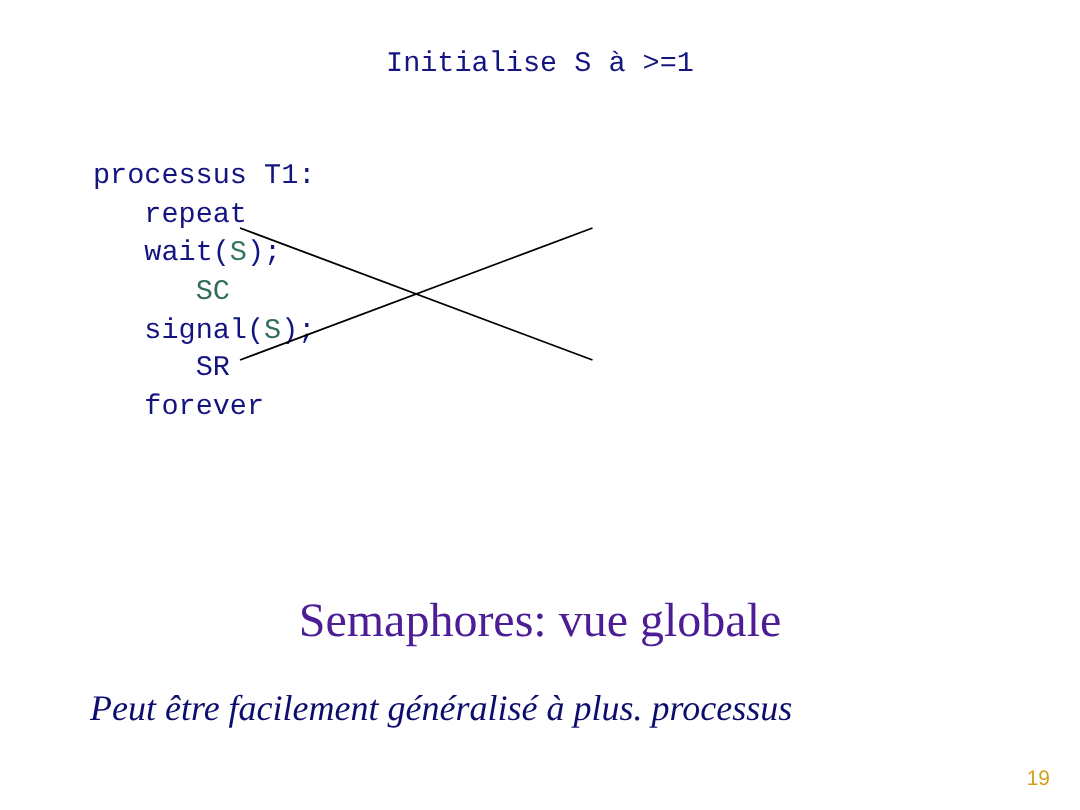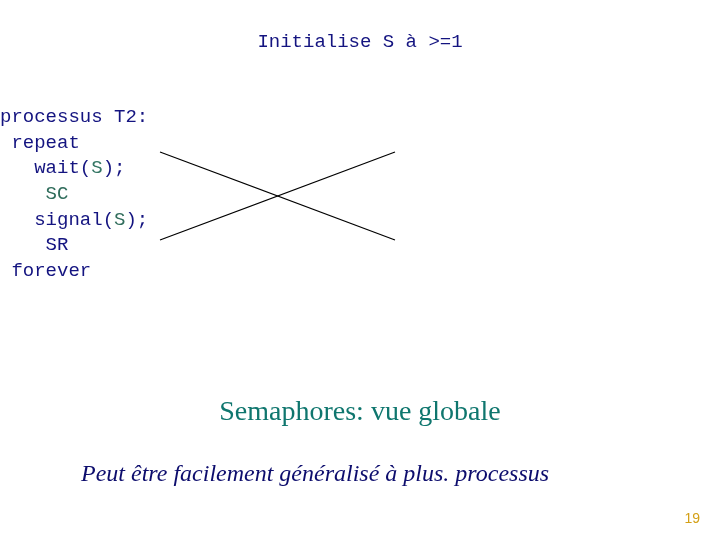--- a/index.html
+++ b/index.html
@@ -19,44 +19,44 @@
   }
   .col{white-space:pre;}
   .c1{margin-left:62px;width:300px;}
   .c2{margin-left:0px;}
   .g1{color:#347664;}
   .g2{color:#2f6c5b;}
   .g3{color:#326e5d;}
   .svgwrap{position:absolute;left:0;top:0;pointer-events:none;}
   .caption{
     position:absolute;left:0;right:0;top:395px;text-align:center;
-    font-family:"Times New Roman",serif;font-size:28px;color:#0f766e;
+    font-family:"Times New Roman",serif;font-size:32px;color:#4c1d95;
   }
   .note{
     position:absolute;left:60px;top:460px;
-    font-family:"Times New Roman",serif;font-style:italic;font-size:24px;color:#0d0d6d;margin-left:21px;
+    font-family:"Times New Roman",serif;font-style:italic;font-size:24px;color:#0d0d6d;
   }
   .pg{
     position:absolute;right:20px;bottom:14px;
     font-family:Arial,sans-serif;font-size:14px;color:#d4a017;
   }
 </style>
 </head>
 <body>
 
 <div class="init mono">Initialise S à &gt;=1</div>
 
 <div class="cols">
-  <div class="col c2 mono"><span>processus T2:</span>
- <span>repeat</span>
+  <div class="col c1 mono"><span>processus T1:</span>
+   <span>repeat</span>
    <span>wait(</span><span class="g1">S</span><span>);</span>
-    <span class="g2">SC</span>
+      <span class="g2">SC</span>
    <span>signal(</span><span class="g3">S</span><span>);</span>
-    <span>SR</span>
- <span>forever</span></div>
+      <span>SR</span>
+   <span>forever</span></div>
 </div>
 
 <svg class="svgwrap" width="720" height="540">
   <line x1="160" y1="152" x2="395" y2="240" stroke="#000" stroke-width="1.2"></line>
   <line x1="395" y1="152" x2="160" y2="240" stroke="#000" stroke-width="1.2"></line>
 </svg>
 
 <div class="caption">Semaphores: vue globale</div>
 
 <div class="note">Peut être facilement généralisé à plus. processus</div>

